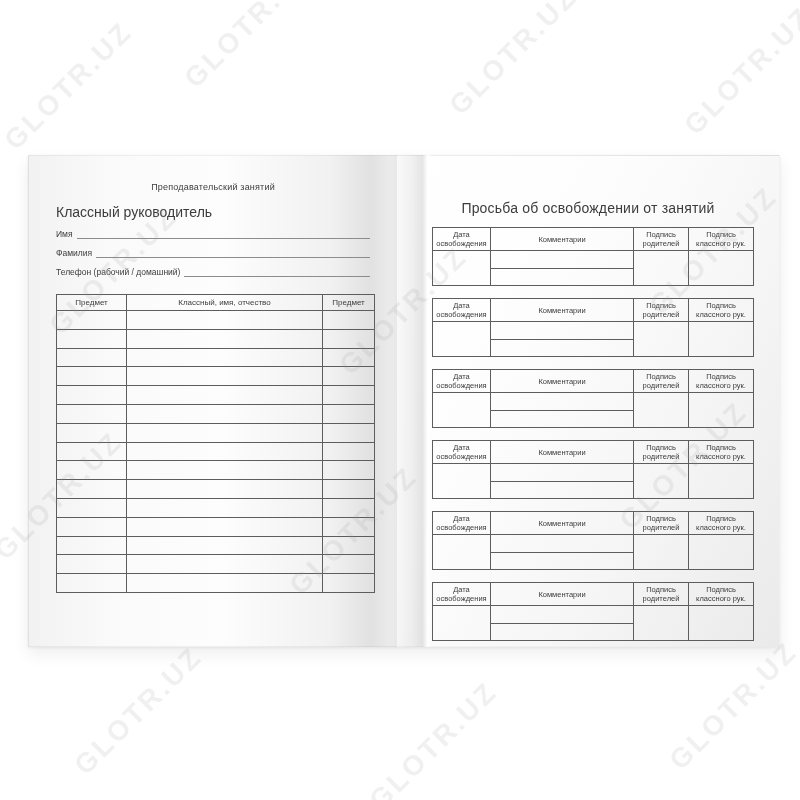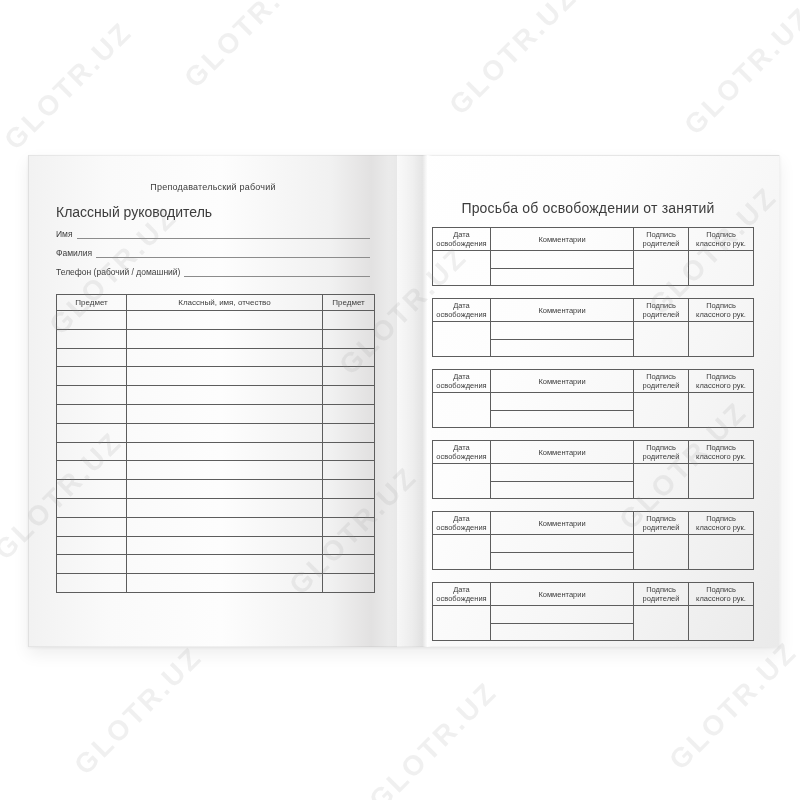--- a/index.html
+++ b/index.html
@@ -133,21 +133,21 @@
   
   td.comm-top { border-bottom: 1px solid #6a6a6a; }
 </style>
 </head>
 <body>
 
 <div class="spread">
 
   <div class="page page-left">
     <div class="page-inner">
-      <div class="lp-title">Преподавательский рабочий</div>
+      <div class="lp-title">Преподавательский занятий</div>
 
       <div class="kl-label">Классный руководитель</div>
 
       <div class="field">
         <span class="flabel">Имя</span>
         <span class="fline"></span>
       </div>
       <div class="field">
         <span class="flabel">Фамилия</span>
         <span class="fline"></span>

